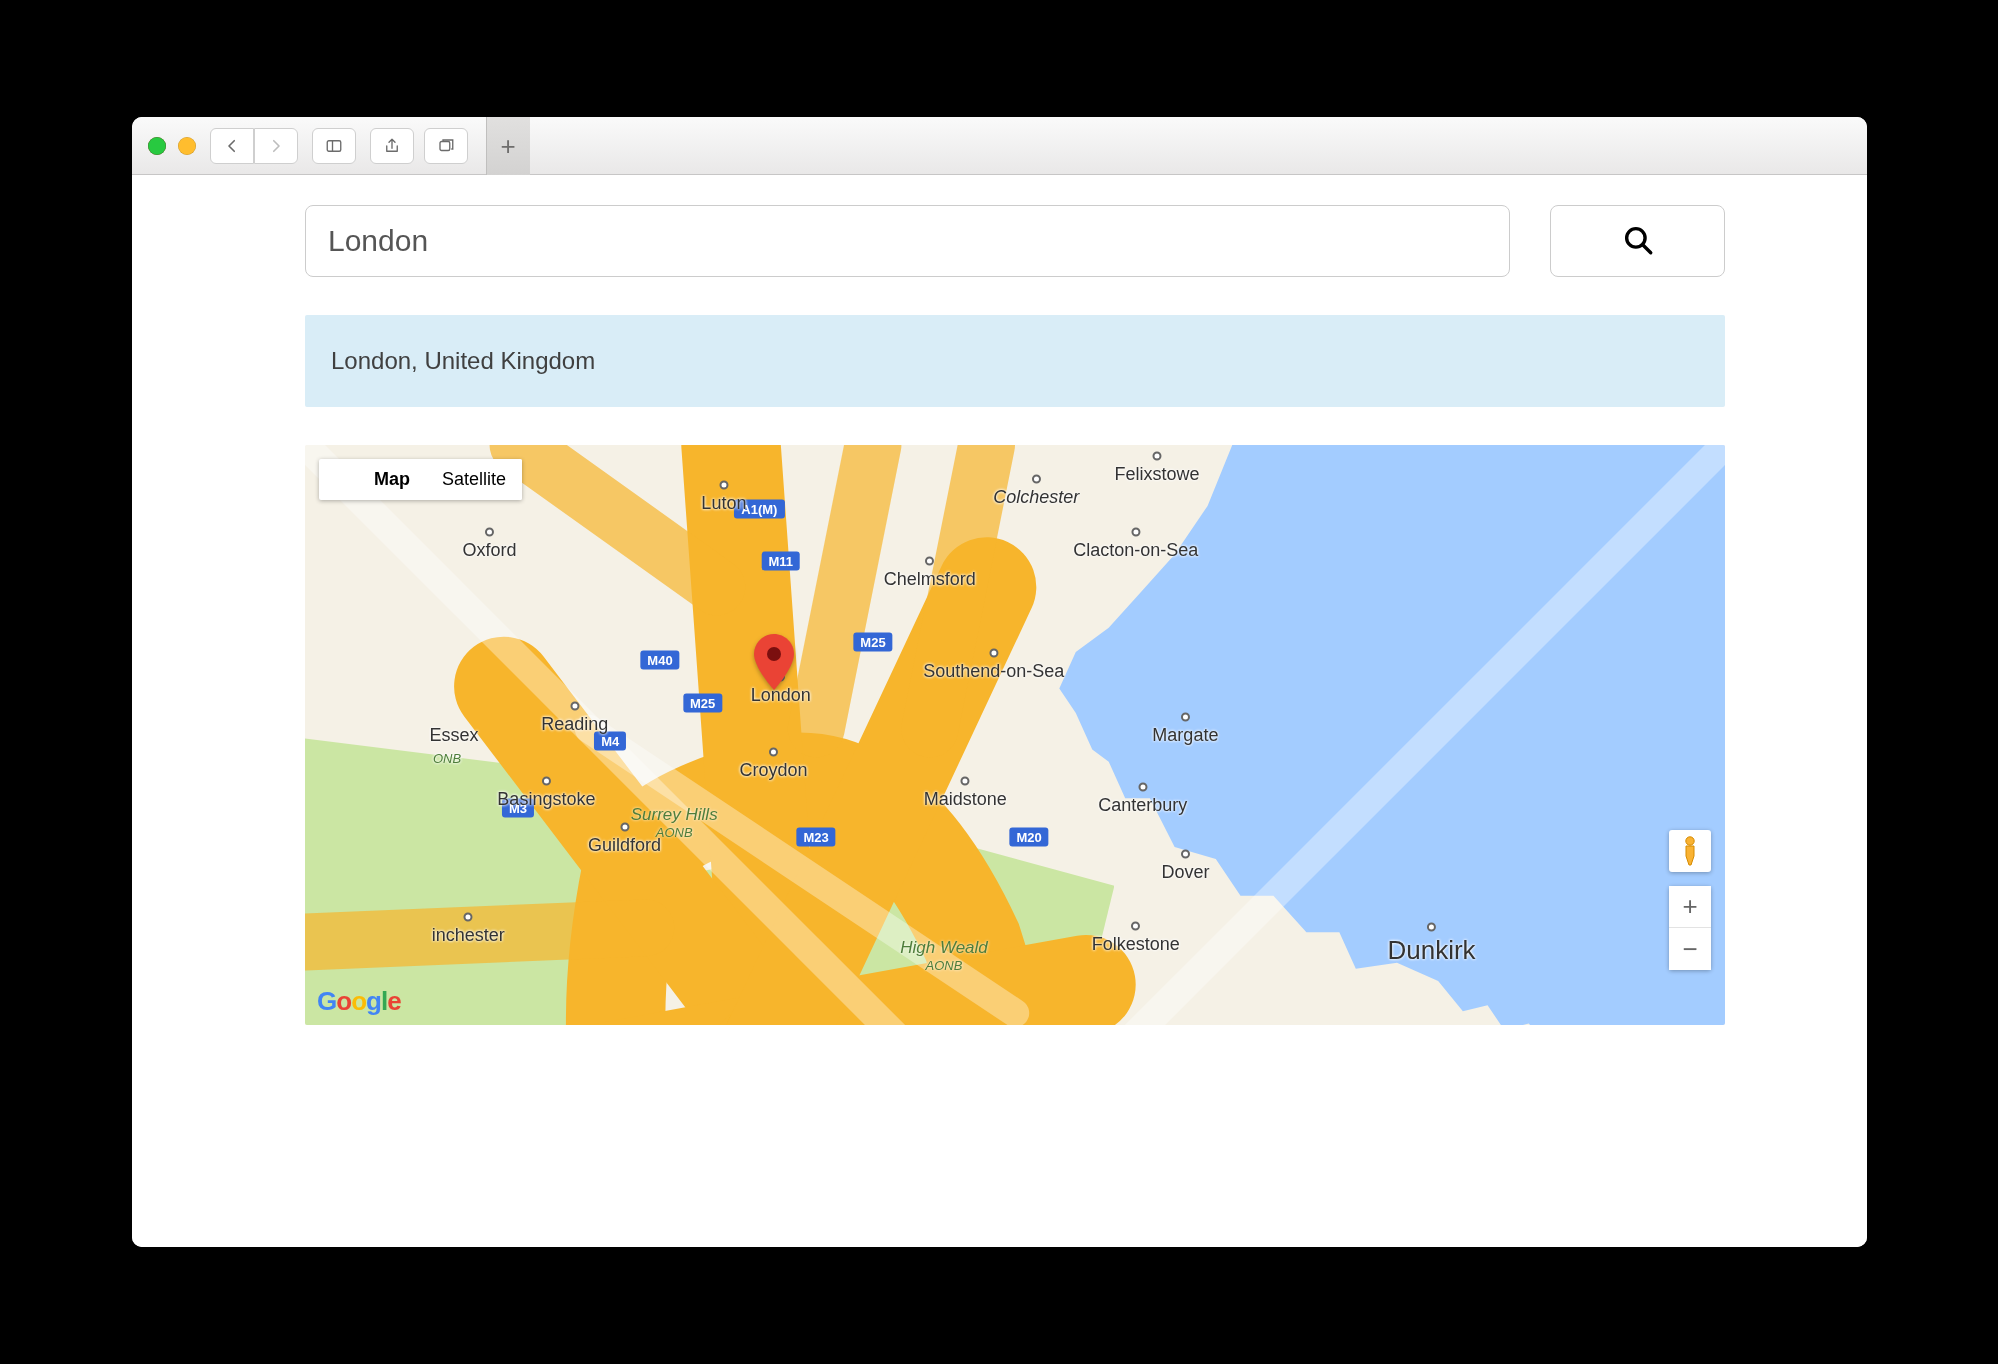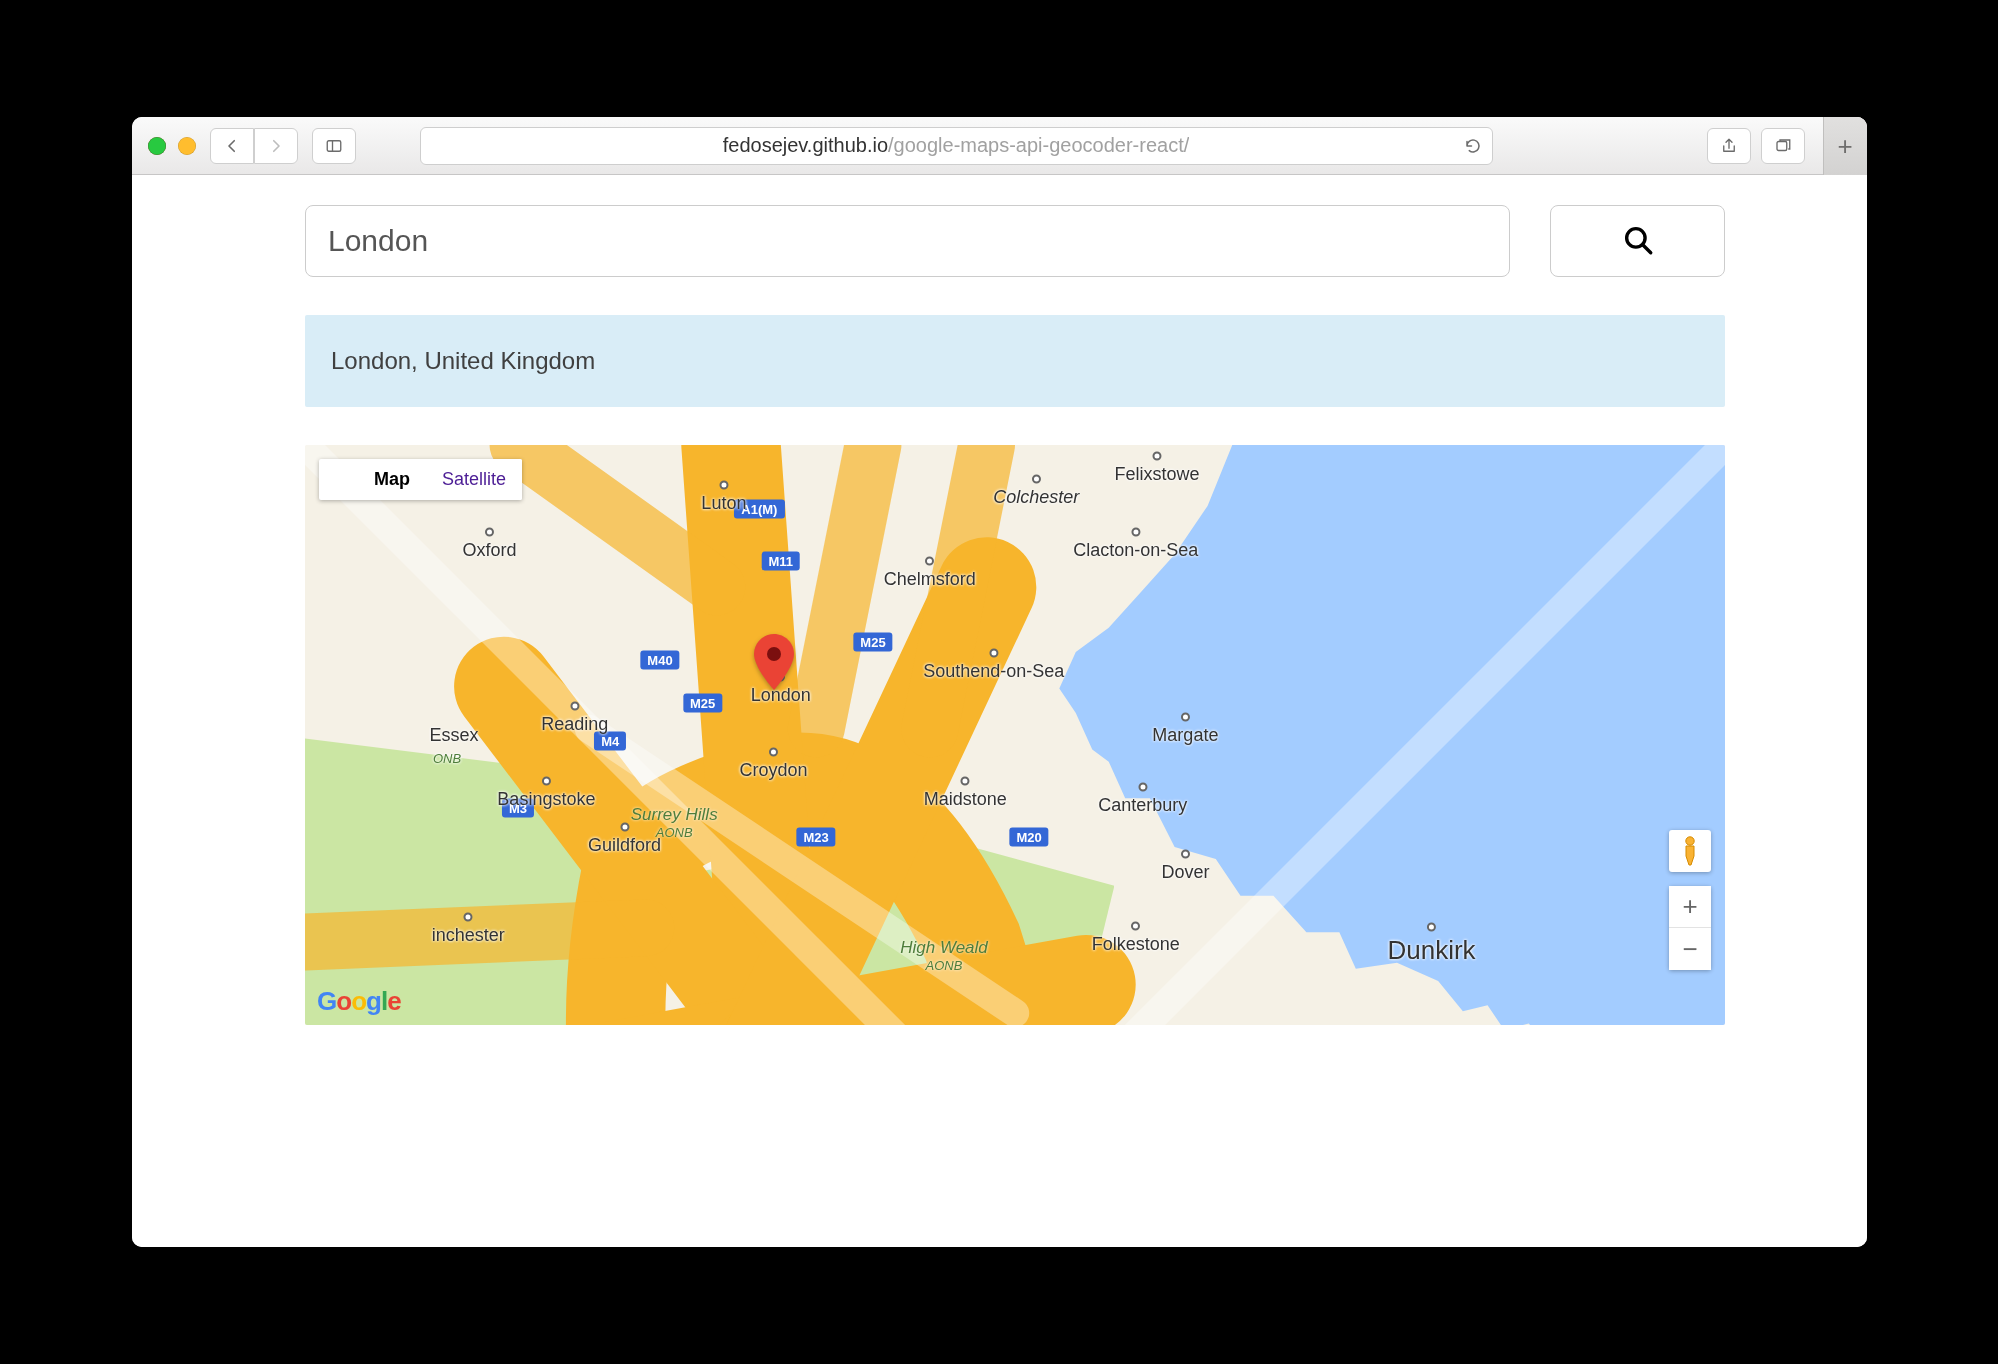--- a/index.html
+++ b/index.html
@@ -115,21 +115,21 @@
     font-size:13px;font-weight:600;padding:2px 7px;border-radius:3px;white-space:nowrap;}
 
   .marker{position:absolute;left:33%;top:43%;transform:translate(-50%,-100%);}
   .marker svg{width:40px;height:56px;filter:drop-shadow(0 2px 2px rgba(0,0,0,.3));}
 
   .maptype{
     position:absolute;top:14px;left:14px;display:flex;background:#fff;border-radius:2px;
     box-shadow:0 1px 4px rgba(0,0,0,.3);overflow:hidden;
   }
   .maptype button{border:none;background:#fff;font-size:18px;padding:10px 16px;cursor:pointer;}
-  .maptype .active{font-weight:600;color:#000;margin-left:39px;} .maptype .inactive{color:#4c1d95;}
+  .maptype .active{font-weight:600;color:#000;margin-left:39px;} .maptype .inactive{color:#000000;}
 
   .rside{position:absolute;right:14px;bottom:55px;display:flex;flex-direction:column;gap:14px;align-items:center;}
   .peg{width:42px;height:42px;background:#fff;border-radius:3px;box-shadow:0 1px 4px rgba(0,0,0,.3);
     display:flex;align-items:center;justify-content:center;}
   .peg svg{width:22px;height:30px;}
   .zoom{width:42px;background:#fff;border-radius:3px;box-shadow:0 1px 4px rgba(0,0,0,.3);}
   .zoom button{width:42px;height:42px;border:none;background:#fff;font-size:26px;color:#666;cursor:pointer;display:block;}
   .zoom button:first-child{border-bottom:1px solid #e3e3e3;}
 
   .goog{position:absolute;left:12px;bottom:8px;font-size:26px;font-weight:600;letter-spacing:-1px;}
@@ -168,30 +168,20 @@
       </div>
     </div>
 
     <div class="tbtn single">
       <svg viewBox="0 0 24 24">
           <rect x="3" y="5" width="18" height="14" rx="2" fill="none" stroke="currentColor" stroke-width="1.8"></rect>
           <line x1="10" y1="5" x2="10" y2="19" stroke="currentColor" stroke-width="1.8"></line>
         </svg>
     </div>
 
-    <div class="addr">
-      <span class="addr-url">
-        <span class="dark">fedosejev.github.io</span><span>/google-maps-api-geocoder-react/</span>
-      </span>
-      <span class="reload">
-        <svg viewBox="0 0 24 24">
-            <path d="M4 12a8 8 0 1 1 3 6.2M4 12V6m0 6h6" fill="none" stroke="currentColor" stroke-width="2" stroke-linecap="round" stroke-linejoin="round"></path>
-          </svg>
-      </span>
-    </div>
 
     <div class="rghtbtns">
       <div class="tbtn single">
         <svg viewBox="0 0 24 24">
             <path d="M12 3v12M8 7l4-4 4 4M5 12v7h14v-7" fill="none" stroke="currentColor" stroke-width="1.8" stroke-linecap="round" stroke-linejoin="round"></path>
           </svg>
       </div>
       <div class="tbtn single">
         <svg viewBox="0 0 24 24">
             <rect x="4" y="6" width="13" height="12" rx="2" fill="none" stroke="currentColor" stroke-width="1.8"></rect>

